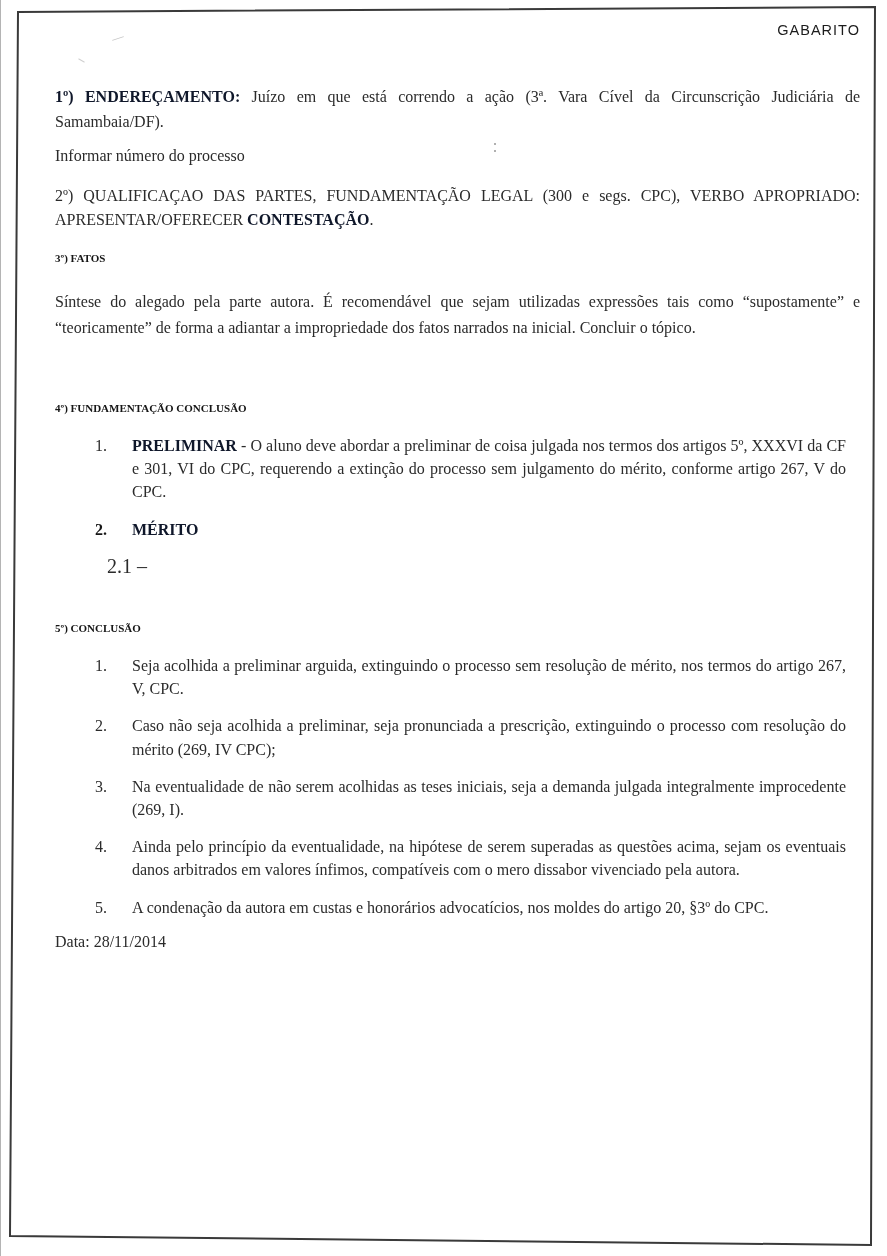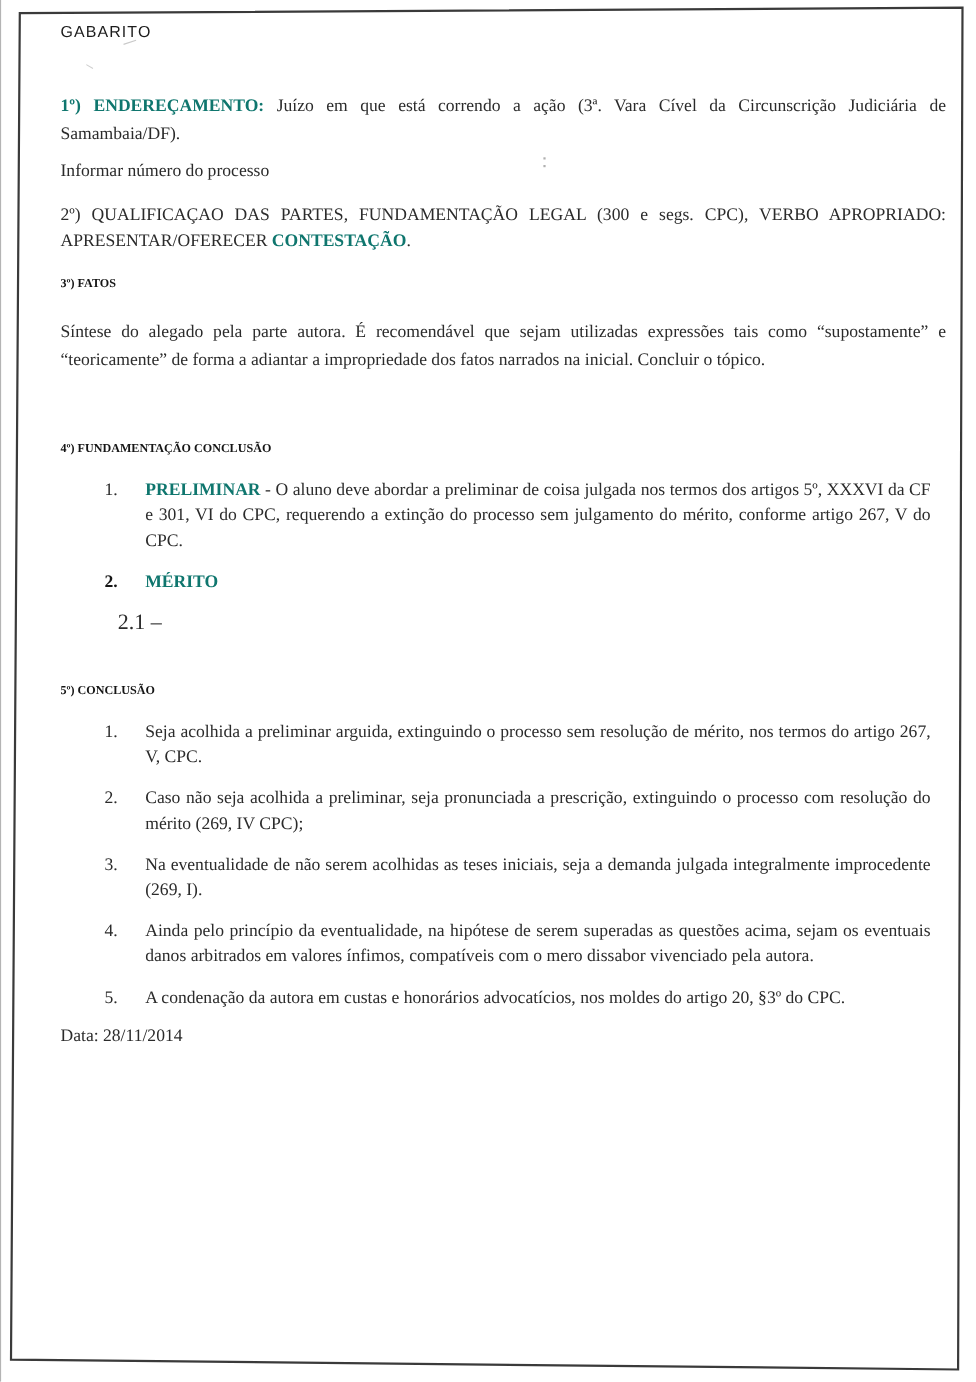--- a/index.html
+++ b/index.html
@@ -7,31 +7,31 @@
     width:887px;height:1256px;position:relative;overflow:hidden;
     background:#ffffff;
     font-family:"Liberation Serif", serif;
     color:#2b2b2b;
   }
   .scan-edge-left{position:absolute;left:0;top:0;width:1px;height:100%;background:#b4b4b4;}
   svg.page-border{position:absolute;left:0;top:0;}
   .content{position:absolute;left:55px;top:0;width:805px;height:1256px;}
   .sec{position:absolute;left:0;right:0;margin:0;}
   .doc-title{
-    position:absolute;top:22px;left:0;right:0;text-align:left;
+    position:absolute;top:22px;left:0;right:0;text-align:right;
     font-family:"Liberation Sans", sans-serif;
     font-size:14.5px;letter-spacing:1px;color:#1c1c1c;
   }
   p{margin:14px;font-size:16px;line-height:24px;}
   .just{text-align:justify;}
   .lh25{line-height:25px;}
   .lh26{line-height:25.5px;}
   .h{font-weight:bold;color:#161616;}
   h2.h{margin:0;font-size:11px;line-height:24px;}
-  b{color:#0f766e;}
+  b{color:#0f172a;}
   .li{position:relative;}
   .li p{line-height:23.2px;}
   .l1{padding-left:63px;}
   .l1 .n{position:absolute;left:40px;top:0;font-size:16px;line-height:23.2px;}
   .l2{padding-left:82px;}
   .l2 .n{position:absolute;left:52px;top:0;font-size:20px;line-height:23.2px;}
   .n.bold{font-weight:bold;color:#161616;}
   
   .artifact-colon{position:absolute;left:494px;top:143px;width:2px;height:2px;background:#b0b0b0;box-shadow:0 7px 0 #b0b0b0;}
   .artifact-mark{position:absolute;left:112px;top:38px;width:12px;height:1px;background:#c9c9c9;transform:rotate(-18deg);}

